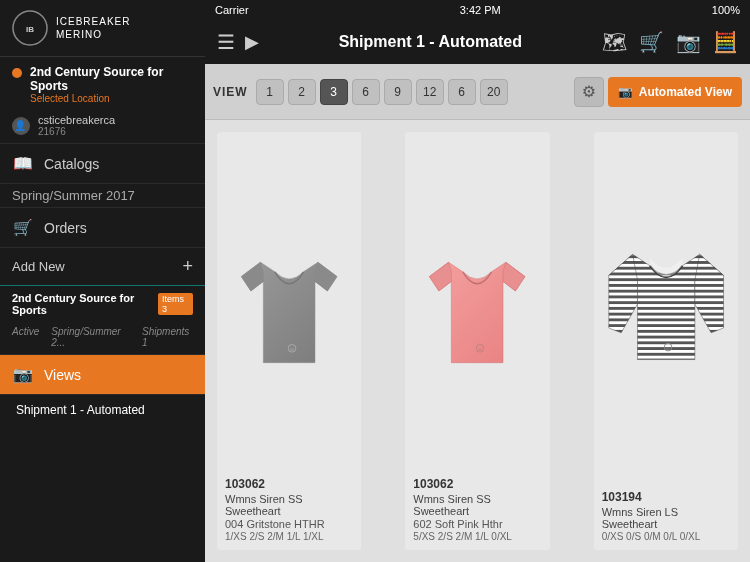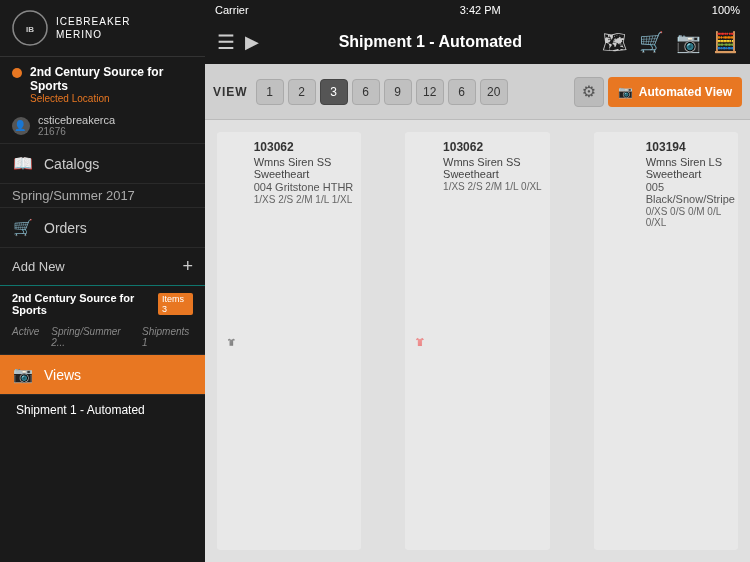--- a/index.html
+++ b/index.html
@@ -282,20 +282,21 @@
       padding: 12px;
       background: #e0e0e0;
       overflow: hidden;
     }
 
     .product-card {
       flex: 1;
       background: #e8e8e8;
       margin: 0 22px;
       display: flex;
+      flex-direction: column;
       border-radius: 4px;
       overflow: hidden;
     }
     .product-card:first-child { margin-left: 0; }
     .product-card:last-child { margin-right: 0; gap: 24px; }
 
     .product-image-area {
       flex: 1;
       display: flex;
       align-items: center;
@@ -488,21 +489,22 @@
           <path d="M50,50 Q65,75 80,50" fill="none" stroke="#c07070" stroke-width="1.5"></path>
           <path d="M35,40 L15,55 L25,70 L38,60 L38,50 Z" fill="#e89090" stroke="#d07070" stroke-width="0.5"></path>
           <path d="M95,40 L115,55 L105,70 L92,60 L92,50 Z" fill="#e89090" stroke="#d07070" stroke-width="0.5"></path>
           <circle cx="68" cy="130" r="4" fill="none" stroke="#c08080" stroke-width="1"></circle>
           <text x="68" y="133" text-anchor="middle" fill="#c08080" font-size="4">IB</text>
         </svg>
       </div>
       <div class="product-info">
         <div class="product-code">103062</div>
         <div class="product-name">Wmns Siren SS<br>Sweetheart</div>
-        <div class="product-sizes">1/XS 2/S 2/M 1/L 0/XL</div>
+        <div class="product-color">602 Soft Pink Hthr</div>
+        <div class="product-sizes">5/XS 2/S 2/M 1/L 0/XL</div>
       </div>
     </div>
 
     <div class="product-card">
       <div class="product-image-area">
         <svg class="shirt-svg" viewBox="0 0 130 160" xmlns="http://www.w3.org/2000/svg">
           <defs>
             <pattern id="stripePattern" x="0" y="0" width="6" height="6" patternUnits="userSpaceOnUse">
               <rect width="6" height="3" fill="#fff"></rect>
               <rect y="3" width="6" height="3" fill="#555"></rect>
@@ -521,20 +523,19 @@
           <path d="M100,38 L125,60 L125,115 L112,120 L95,90 L95,65 Z" fill="url(#stripePattern)" stroke="#444" stroke-width="0.5"></path>
 
           <path d="M48,50 Q65,74 82,50 L82,42 Q65,62 48,42 Z" fill="#fff" opacity="0.3"></path>
           <circle cx="67" cy="135" r="4" fill="none" stroke="#888" stroke-width="1"></circle>
           <text x="67" y="138" text-anchor="middle" fill="#888" font-size="4">IB</text>
         </svg>
       </div>
       <div class="product-info">
         <div class="product-code">103194</div>
         <div class="product-name">Wmns Siren LS<br>Sweetheart</div>
-        <div class="product-color">005 Black/Snow/Stripe</div>
         <div class="product-sizes">0/XS 0/S 0/M 0/L 0/XL</div>
       </div>
     </div>
 
   </div>
 
 </div>
 
 </body></html>

